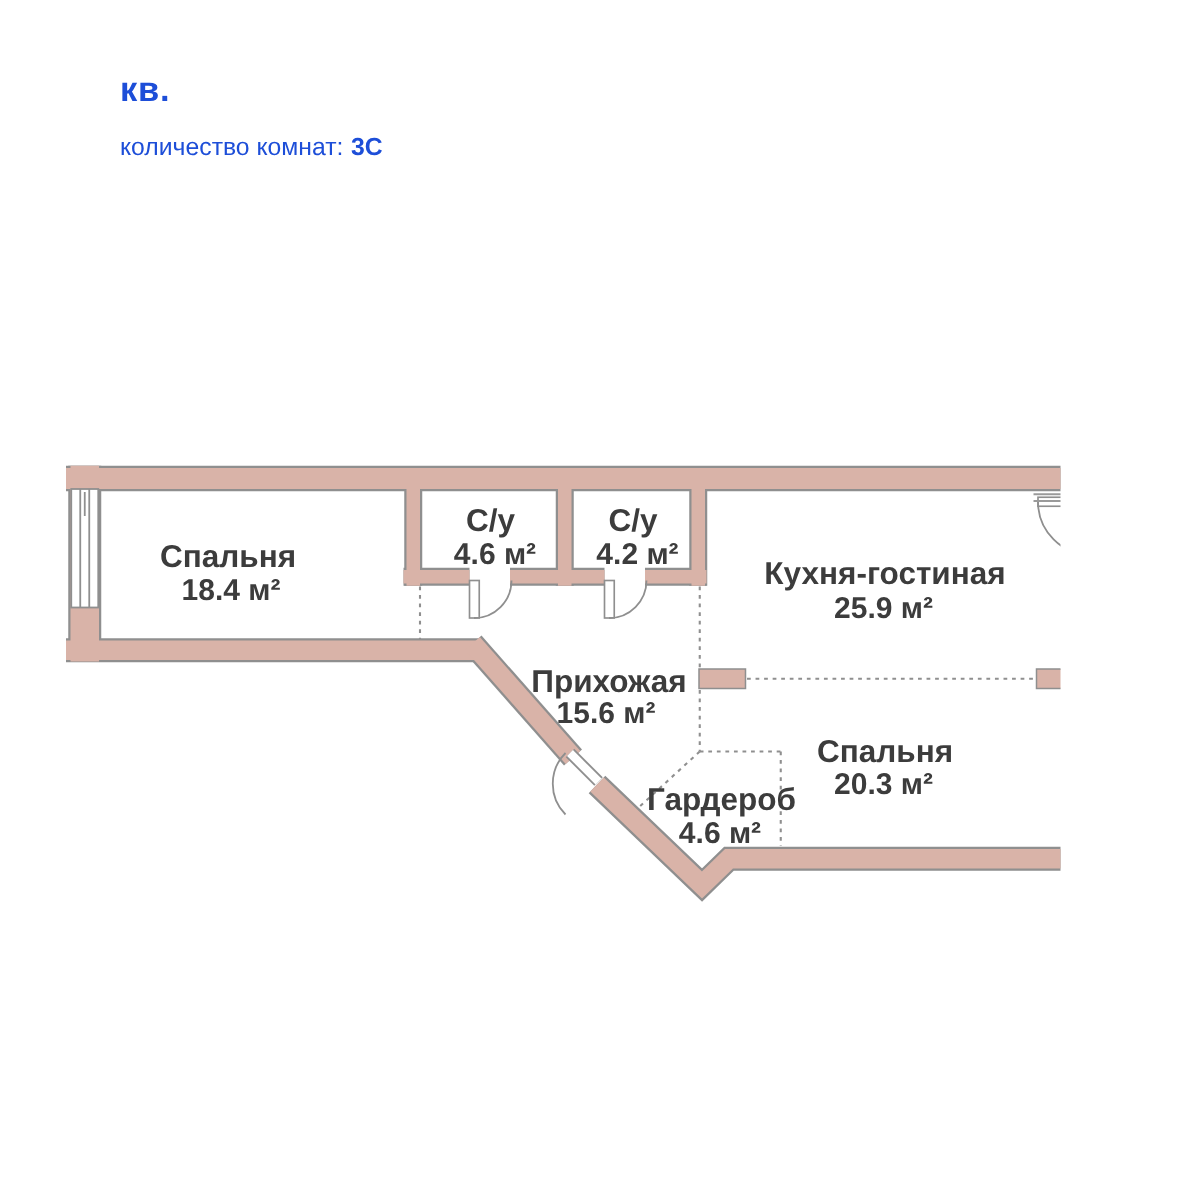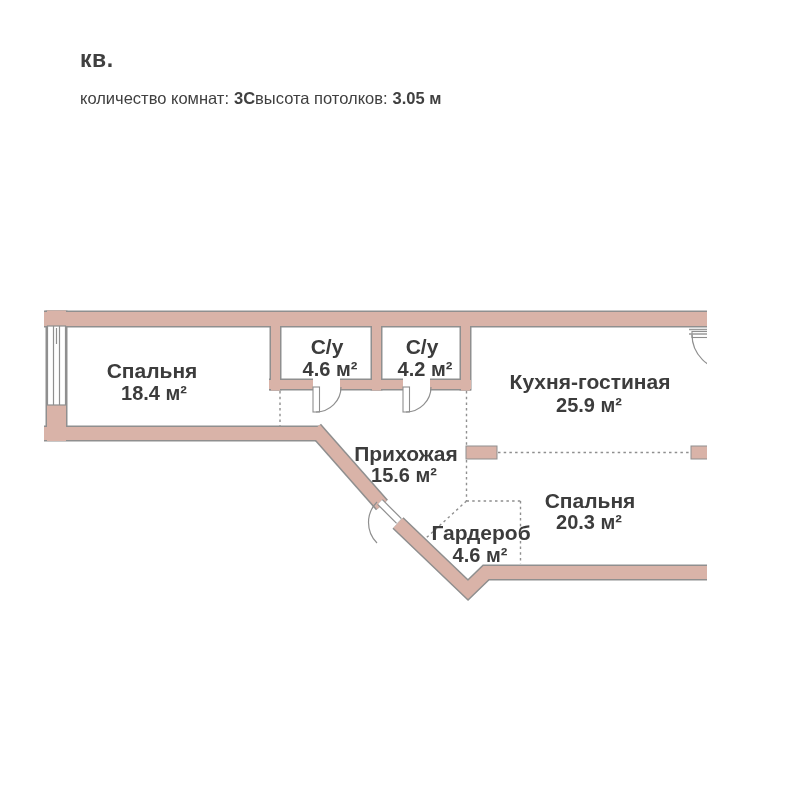--- a/index.html
+++ b/index.html
@@ -1,45 +1,42 @@
 <!DOCTYPE html>
 <html><head>
 <meta charset="utf-8">
 <style>
   html,body{margin:0;padding:0;background:#fff;}
   .page{
     position:relative;width:707px;height:800px;background:#ffffff;overflow:hidden;
-    font-family:"Liberation Sans",sans-serif;color:#404040;
+    font-family:"Liberation Sans",sans-serif;color:#1d4ed8;
   }
   .header{position:absolute;left:80px;top:46px;}
   .title-row{display:flex;align-items:baseline;gap:6px;}
   .kv{font-size:23px;font-weight:700;letter-spacing:.5px;}
   .num{font-size:62px;font-weight:700;letter-spacing:-1px;line-height:1;}
-  .details{margin-top:16px;display:flex;flex-direction:row;gap:0;font-size:16.5px;}
+  .details{margin-top:16px;display:flex;flex-direction:column;gap:18px;font-size:16.5px;}
   .d-value{font-weight:700;margin-left:5px;}
   svg.plan{position:absolute;left:0;top:0;}
   svg text{font-family:"Liberation Sans",sans-serif;font-weight:700;fill:#3c3c3c;}
   .room-name{font-size:21px;}
   .room-area{font-size:20px;}
 </style>
 </head>
 <body>
 
 <div class="page">
 
   <div class="header">
     <div class="title-row">
       <span class="kv">кв.</span>
     </div>
     <div class="details">
       <div class="detail-row">
         <span class="d-label">количество комнат:</span><span class="d-value">3С</span>
-      </div>
-      <div class="detail-row">
-        <span class="d-label">высота потолков:</span><span class="d-value">3.05 м</span>
       </div>
     </div>
   </div>
 
   <svg class="plan" width="800" height="800" viewBox="0 0 800 800">
 
     <g stroke="#8f8f8f" fill="none">
       <path d="M44 319 H731" stroke-width="17"></path>
       <path d="M56.5 310.5 V441" stroke-width="22"></path>
       <path d="M44 433.5 H321" stroke-width="16"></path>

